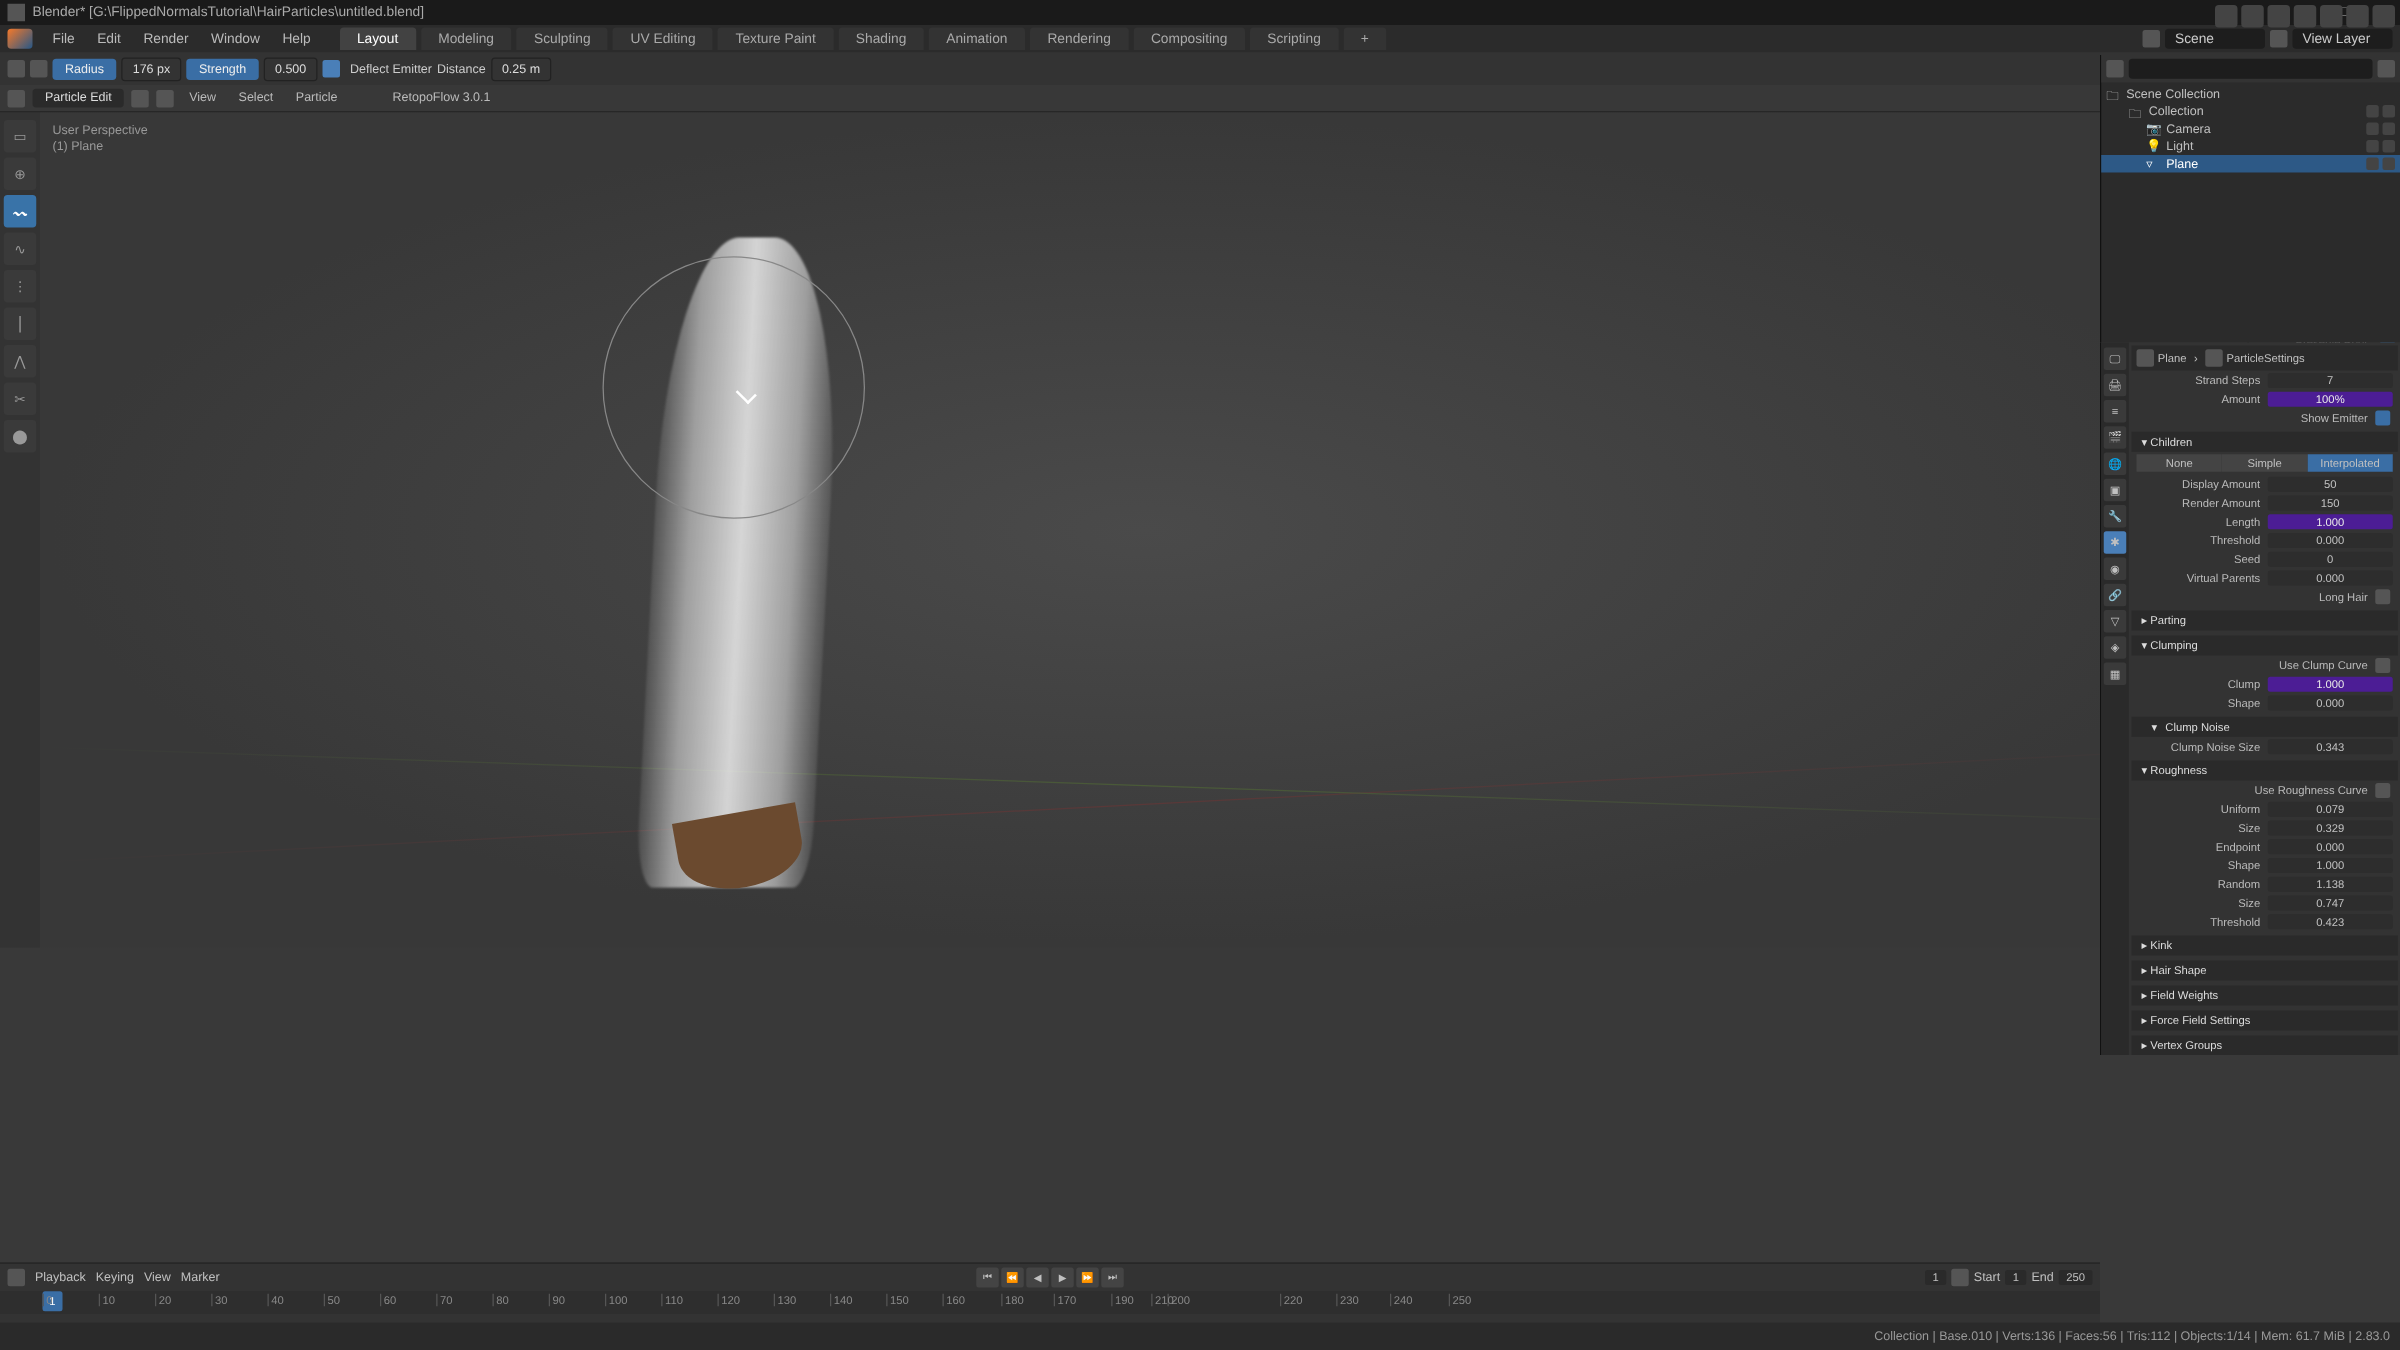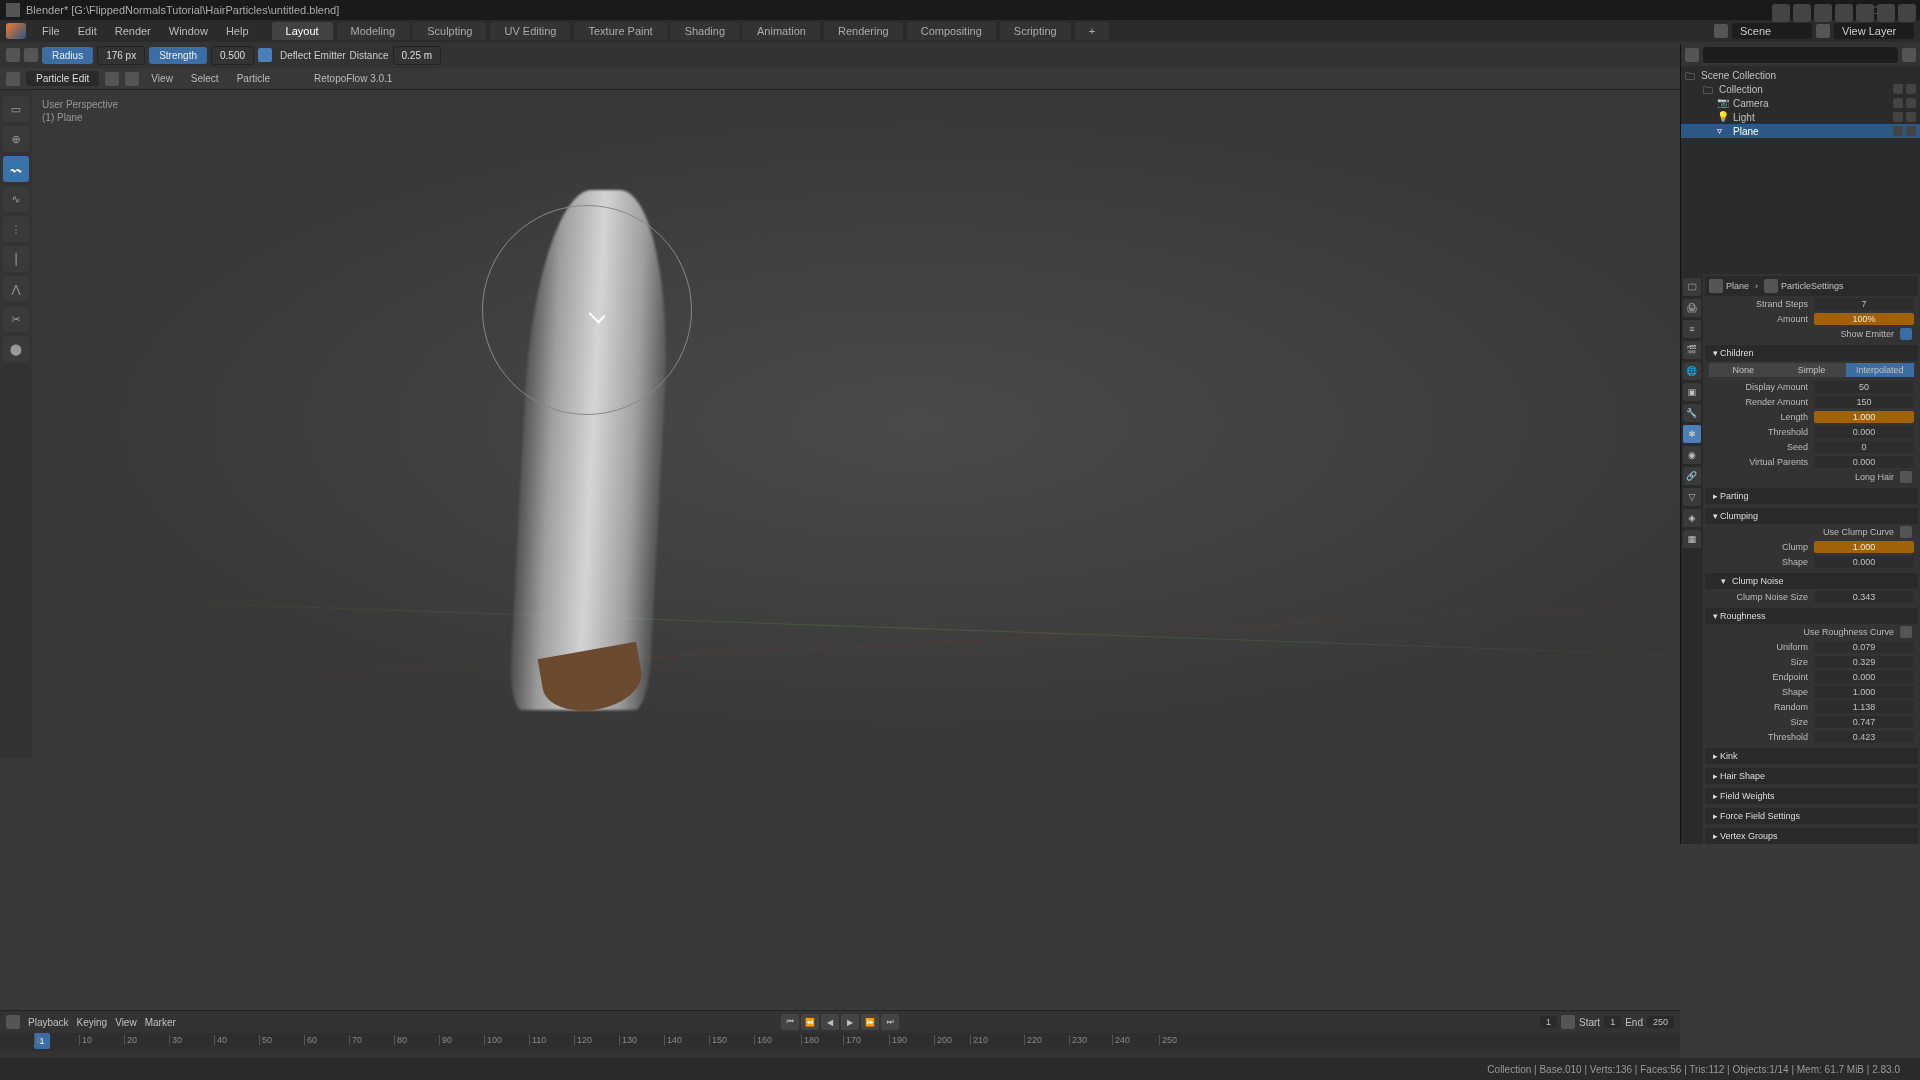--- a/index.html
+++ b/index.html
@@ -86,21 +86,21 @@
 .properties { width: 240px; background: #333; border-left: 1px solid #111; display: flex; font-size: 10px; height: 570px; }
 .prop-tabs { width: 22px; background: #2a2a2a; display: flex; flex-direction: column; padding: 4px 2px; gap: 3px; }
 .prop-tabs span { width: 18px; height: 18px; background: #3a3a3a; border-radius: 2px; display: flex; align-items: center; justify-content: center; font-size: 9px; }
 .prop-tabs span.active { background: #4a7fb8; }
 .prop-content { flex: 1; overflow-y: auto; padding: 2px; }
 .prop-breadcrumb { display: flex; align-items: center; gap: 6px; padding: 3px 4px; background: #2a2a2a; font-size: 9px; }
 .prop-breadcrumb .crumb { display: flex; align-items: center; gap: 3px; }
 .prop-row2 { display: flex; align-items: center; padding: 1px 4px; margin: 1px 0; }
 .prop-row2 .lbl { flex: 1; text-align: right; padding-right: 6px; font-size: 9px; color: #bbb; }
 .prop-row2 .val { width: 100px; background: #2d2d2d; text-align: center; padding: 1px 0; font-size: 9px; border-radius: 2px; }
-.prop-row2 .val.blue { background: #a16207; color: #e8e8e8; }
+.prop-row2 .val.blue { background: #4c1d95; color: #e8e8e8; }
 .prop-row2 .chk { width: 12px; height: 12px; background: #555; border-radius: 2px; }
 .prop-row2 .chk.on { background: #3a6ea5; }
 .btn-row3 { display: flex; padding: 2px 4px; gap: 0; }
 .btn-row3 span { flex: 1; text-align: center; padding: 2px 0; background: #444; font-size: 9px; }
 .btn-row3 span.active { background: #3a6ea5; }
 .section-hdr { background: #2a2a2a; padding: 3px 8px; font-size: 9px; margin-top: 4px; color: #ddd; }
 .section-hdr.exp::before { content: "▾ "; }
 .section-hdr.col::before { content: "▸ "; }
 
 
@@ -108,21 +108,21 @@
 .timeline-ctrls { height: 22px; background: #333; display: flex; align-items: center; padding: 0 6px; gap: 8px; font-size: 10px; }
 .play-controls { position: absolute; left: 50%; transform: translateX(-50%); display: flex; gap: 2px; }
 .play-controls span { width: 18px; height: 16px; background: #444; border-radius: 2px; display: flex; align-items: center; justify-content: center; font-size: 8px; }
 .frame-fields { margin-left: auto; display: flex; gap: 4px; align-items: center; }
 .frame-fields .ff { background: #2a2a2a; padding: 1px 6px; border-radius: 2px; font-size: 9px; }
 .timeline-ruler { height: 18px; background: #2e2e2e; position: relative; font-size: 9px; color: #888; }
 .timeline-ruler .tick { position: absolute; top: 2px; border-left: 1px solid #555; padding-left: 2px; }
 .timeline-ruler .cursor { position: absolute; top: 0; width: 16px; height: 16px; background: #3a6ea5; border-radius: 2px; text-align: center; color: #fff; font-size: 9px; line-height: 16px; }
 
 
-.statusbar { position: absolute; bottom: 0; left: 0; right: 0; height: 22px; background: #2a2a2a; display: flex; align-items: center; padding: 0 20px; font-size: 10px; color: #999; }
+.statusbar { position: absolute; bottom: 0; left: 0; right: 0; height: 22px; background: #2a2a2a; display: flex; align-items: center; padding: 0 8px; font-size: 10px; color: #999; }
 .statusbar .stats { margin-left: auto; }
 
 
 .vp-overlay-icons { position: absolute; top: 4px; right: 4px; display: flex; gap: 3px; align-items: center; }
 .vp-overlay-icons span { width: 18px; height: 18px; background: #444; border-radius: 3px; }
 
 
 .right-stack { position: absolute; top: 44px; right: 0; width: 240px; bottom: 22px; display: flex; flex-direction: column; }
 .outliner { height: 230px; }
 
@@ -525,21 +525,21 @@
       <span class="tick" style="left: 529px;">110</span>
       <span class="tick" style="left: 574px;">120</span>
       <span class="tick" style="left: 619px;">130</span>
       <span class="tick" style="left: 664px;">140</span>
       <span class="tick" style="left: 709px;">150</span>
       <span class="tick" style="left: 754px;">160</span>
       <span class="tick" style="left: 799px; margin-left: 44px;">170</span>
       <span class="tick" style="left: 801px;">180</span>
       <span class="tick" style="left: 889px;">190</span>
       <span class="tick" style="left: 934px;">200</span>
-      <span class="tick" style="left: 970px;">210</span>
+      <span class="tick" style="left: 921px;">210</span>
       <span class="tick" style="left: 1024px;">220</span>
       <span class="tick" style="left: 1069px;">230</span>
       <span class="tick" style="left: 1080px; margin-left: 32px;">240</span>
       <span class="tick" style="left: 1159px;">250</span>
     </div>
 </div>
 
 <div class="statusbar">
   <span class="stats">Collection | Base.010 | Verts:136 | Faces:56 | Tris:112 | Objects:1/14 | Mem: 61.7 MiB | 2.83.0</span>
 </div>

